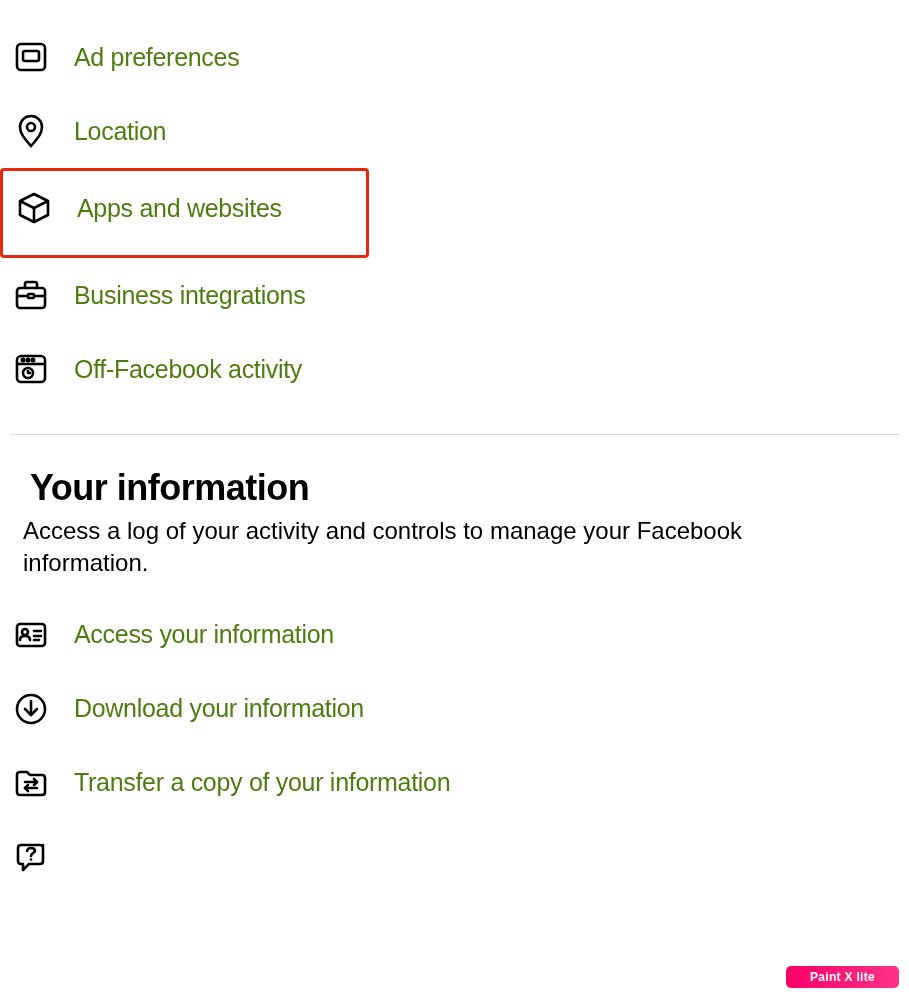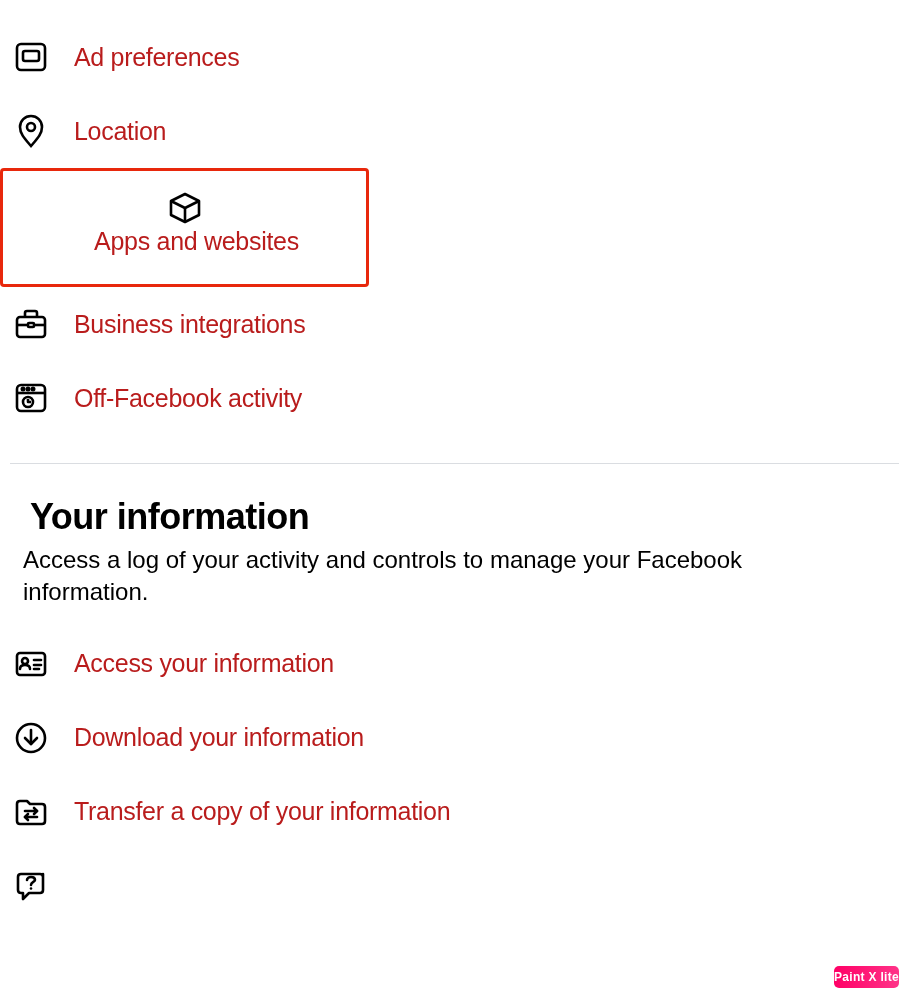--- a/index.html
+++ b/index.html
@@ -22,35 +22,34 @@
       display: flex;
       align-items: center;
       padding: 18px 12px;
       cursor: pointer;
     }
     .menu-item.highlighted {
       border: 3px solid #e8280c;
       border-radius: 4px;
       margin-right: 540px;
       padding: 18px 12px 28px 12px;
-      flex-direction: column;
     }
     .icon-wrap {
       width: 38px;
       height: 38px;
       display: flex;
       align-items: center;
       justify-content: center;
       flex-shrink: 0;
     }
     .menu-label {
       font-size: 25px;
       font-weight: 500;
       margin-left: 24px;
-      color: #b91c1c;
+      color: #4d7c0f;
       letter-spacing: -0.3px;
     }
     .divider {
       height: 1px;
       background: #dadde1;
       margin: 28px 10px 18px 10px;
     }
     .section-title {
       font-size: 36px;
       font-weight: 800;
@@ -66,21 +65,21 @@
       line-height: 1.35;
     }
     .watermark {
       position: absolute;
       bottom: 10px;
       right: 10px;
       background: linear-gradient(90deg, #ff0066, #ff3388);
       color: #fff;
       font-size: 12px;
       font-weight: 700;
-      padding: 4px 0;
+      padding: 4px 24px;
       border-radius: 5px;
       letter-spacing: 0.3px;
     }
     svg {
       display: block;
     }
   </style>
 </head>
 <body>
 

